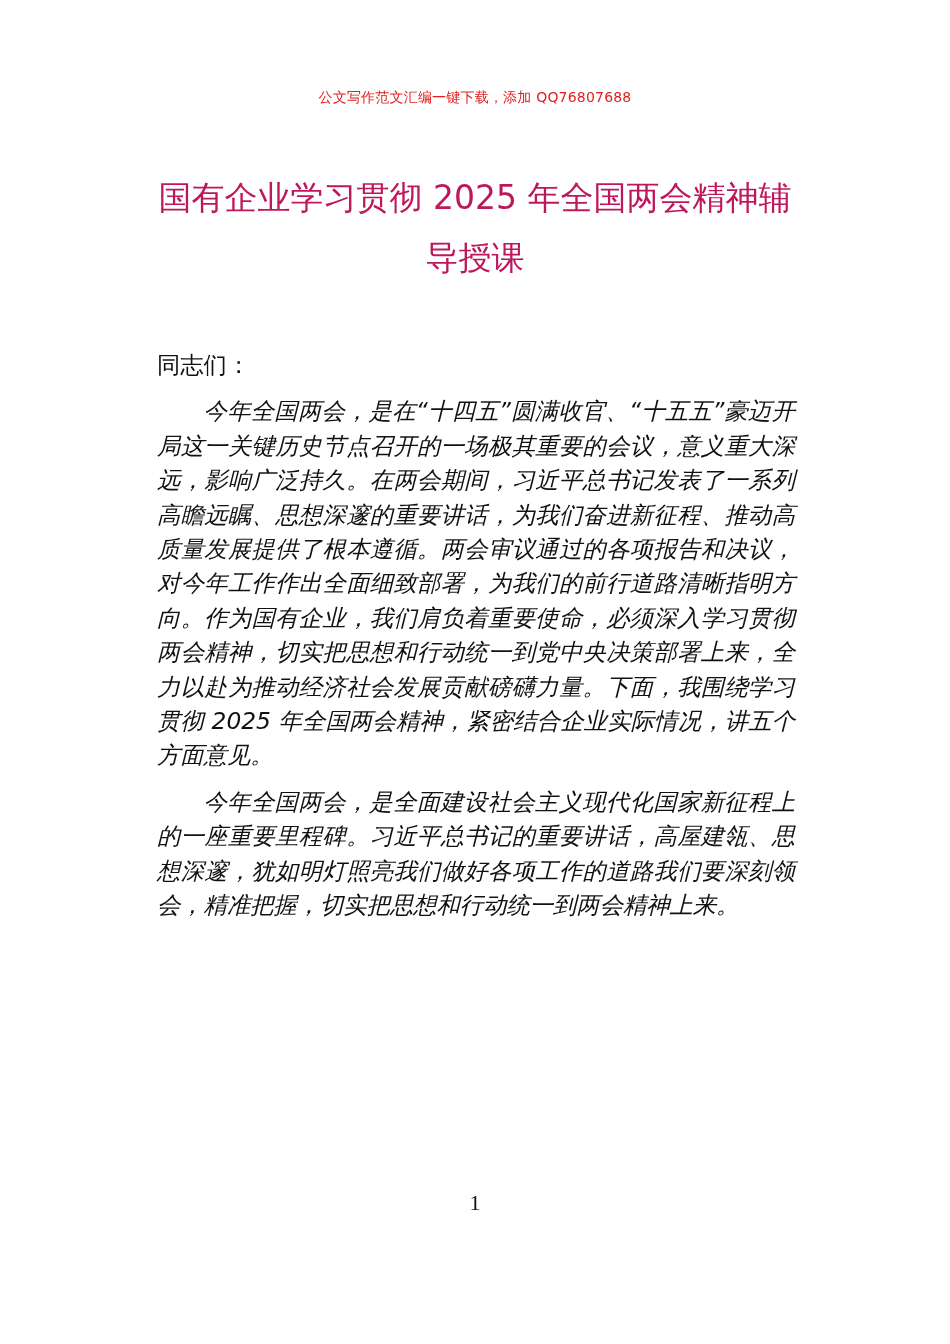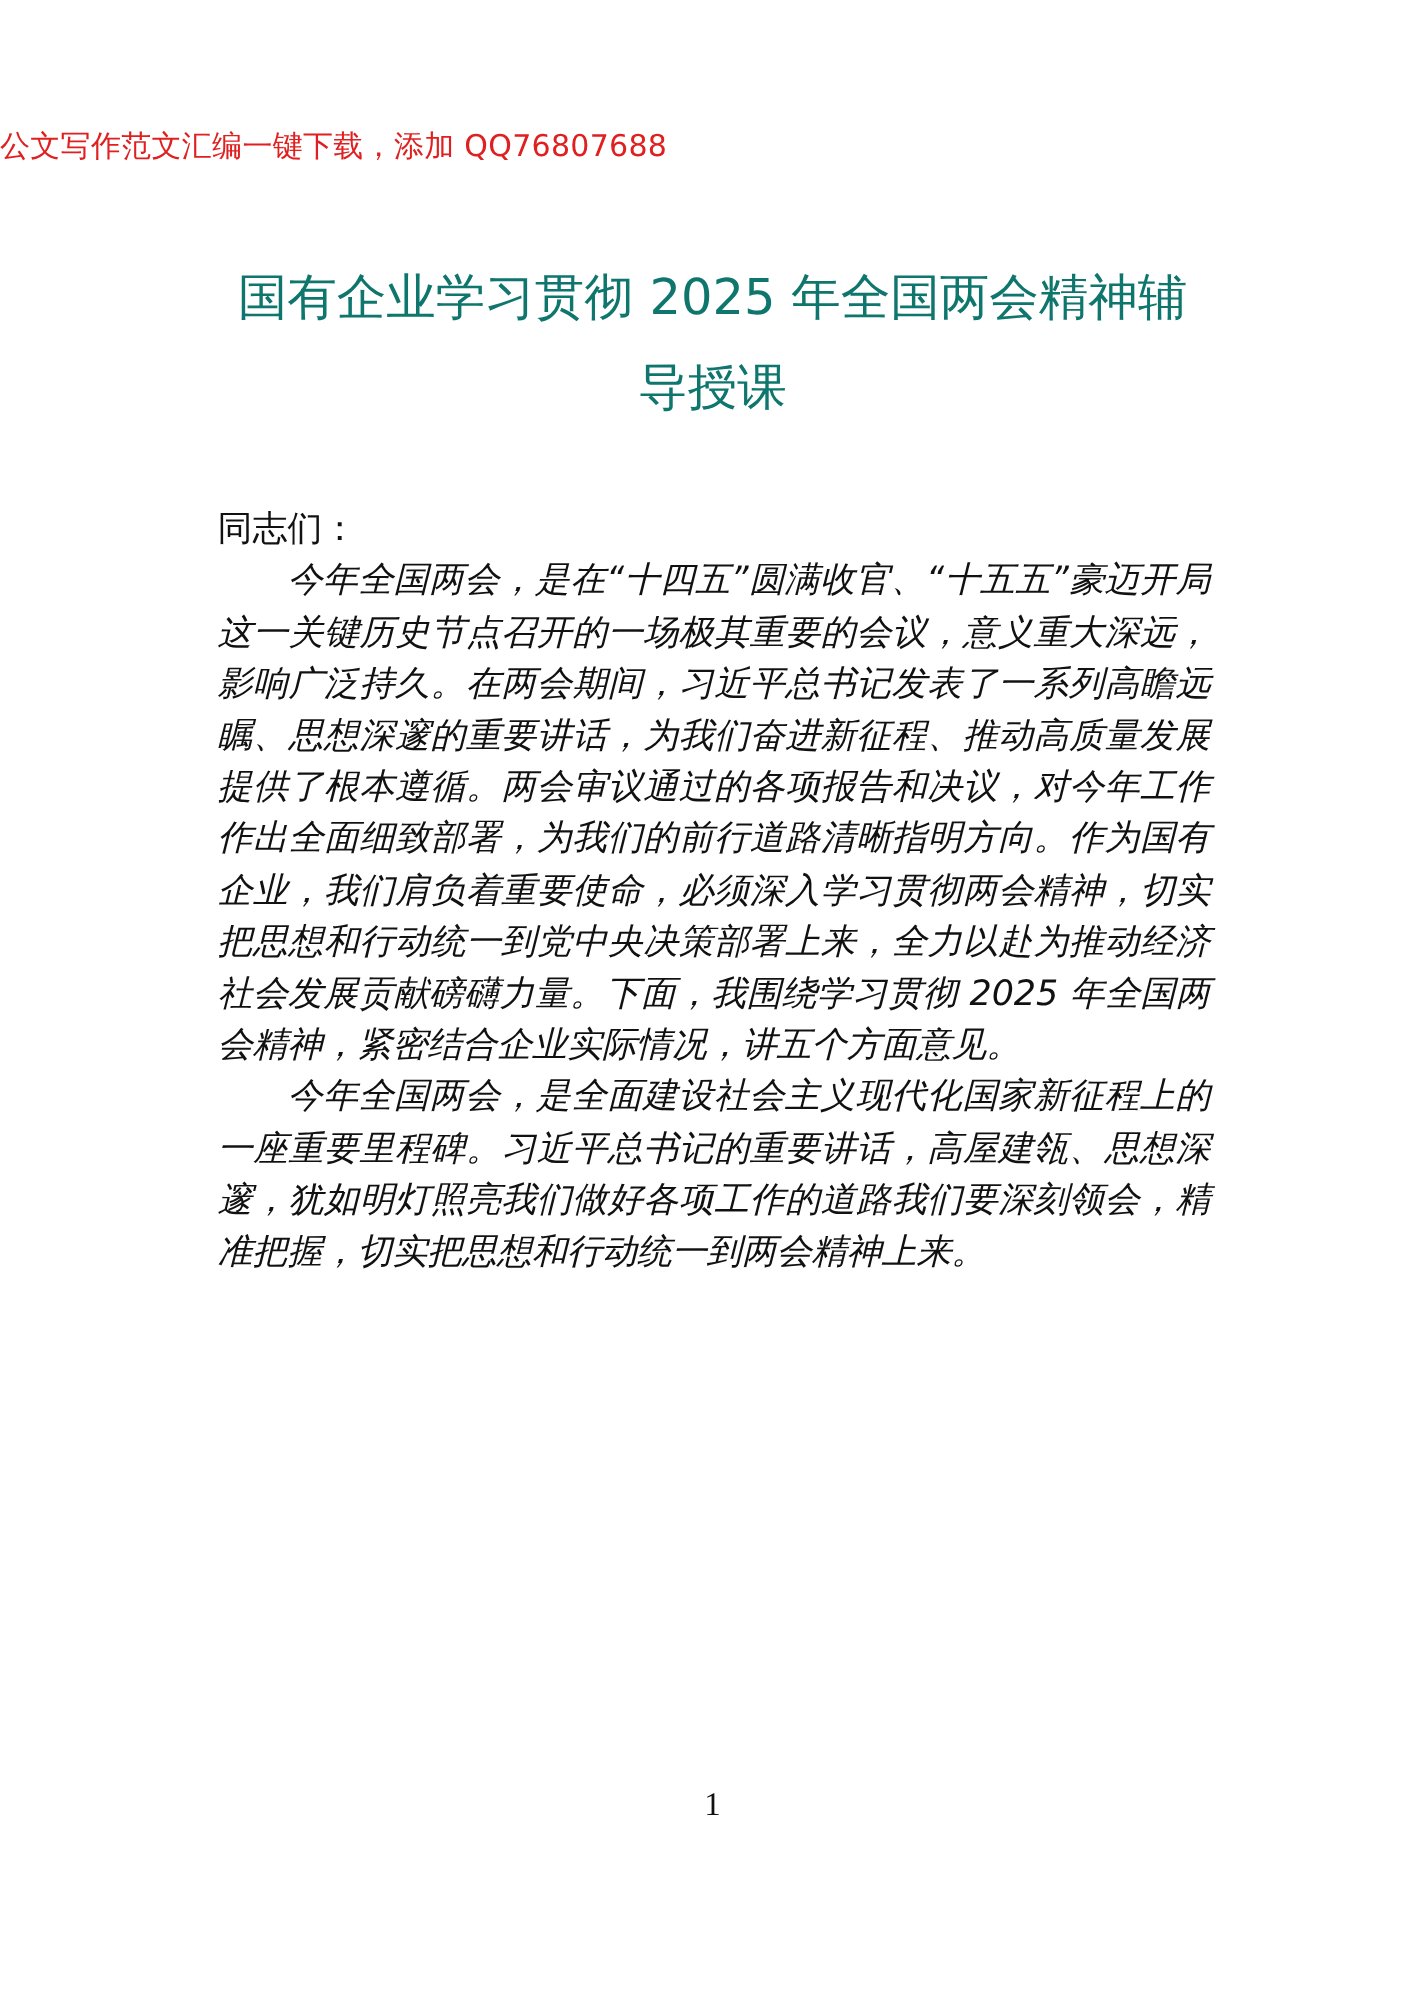--- a/index.html
+++ b/index.html
@@ -13,50 +13,51 @@
       position: relative;
       overflow: hidden;
       font-family: "DejaVu Sans", "Liberation Sans", sans-serif;
       color: #111111;
     }
     .watermark {
       position: absolute;
       top: 84px;
       left: 0;
       width: 950px;
-      font-size: 20px;
+      text-align: center;
+      font-size: 14px;
       line-height: 26px;
       color: #e02020;
       letter-spacing: 0.2px;
     }
     .title {
       position: absolute;
       top: 168px;
       left: 130px;
       width: 690px;
       text-align: center;
       font-size: 33px;
       line-height: 60px;
-      color: #0f766e;
+      color: #be185d;
       letter-spacing: 0px;
     }
     .body-text {
       position: absolute;
       top: 336px;
       left: 145px;
       width: 662px;
       font-size: 23.3px;
       line-height: 34.4px;
       color: #111111;
       text-align: justify;
       text-justify: inter-character;
       word-break: break-all;
     }
     .para {
-      margin: 0;
+      margin: 12px;
       padding: 0;
     }
     .indent {
       text-indent: 2em;
       font-style: italic;
     }
     .heading {
       text-indent: 2em;
       font-size: 21.5px;
     }

